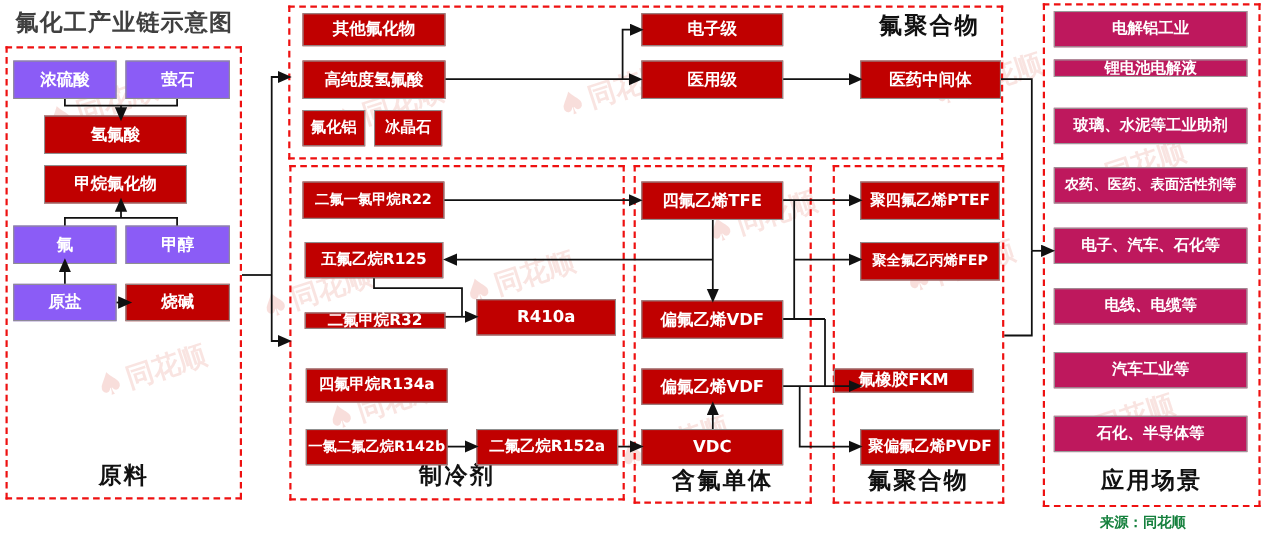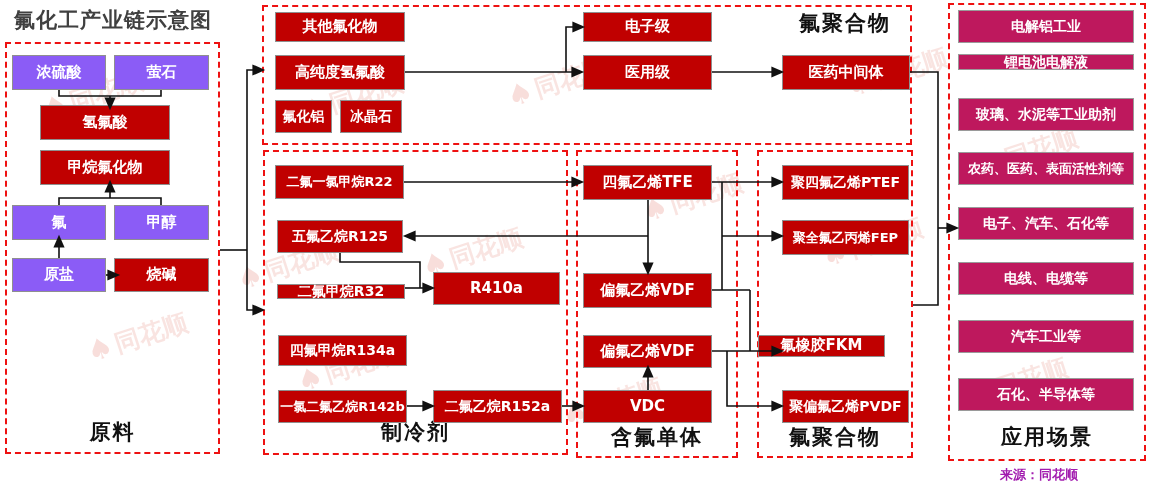--- a/index.html
+++ b/index.html
@@ -8,21 +8,21 @@
   .panel{position:absolute;border:2px dashed #ee1111;box-sizing:border-box;}
   .plabel{position:absolute;font-size:21px;font-weight:bold;color:#111;text-align:center;letter-spacing:2px;}
   .bx{position:absolute;display:flex;align-items:center;justify-content:center;color:#fff;
       font-weight:bold;font-size:15px;border:1px solid #8f8f8f;box-sizing:border-box;text-align:center;line-height:1.05;}
   .orange{background:#8b5cf6;}
   .red{background:#c00000;}
   .gray{background:#be185d;border-color:#9a9a9a;}
   .fs13{font-size:13px;}
   .fs14{font-size:14px;}
   svg.wires{position:absolute;left:0;top:0;pointer-events:none;}
-  .src{position:absolute;left:1000px;top:466px;font-size:13px;color:#a21caf;font-weight:bold;}
+  .src{position:absolute;left:1000px;top:466px;font-size:13px;color:#15803d;font-weight:bold;}
   .wm{position:absolute;display:flex;align-items:center;gap:3px;color:rgba(216,62,42,0.14);
       font-weight:bold;font-size:25px;transform:rotate(-18deg);pointer-events:none;white-space:nowrap;}
   .wm .sp{font-size:29px;color:rgba(216,62,42,0.17);}
 </style>
 </head>
 <body>
 
 <div class="canvas">
 
   <span class="wm" style="left:40px;top:78px">

